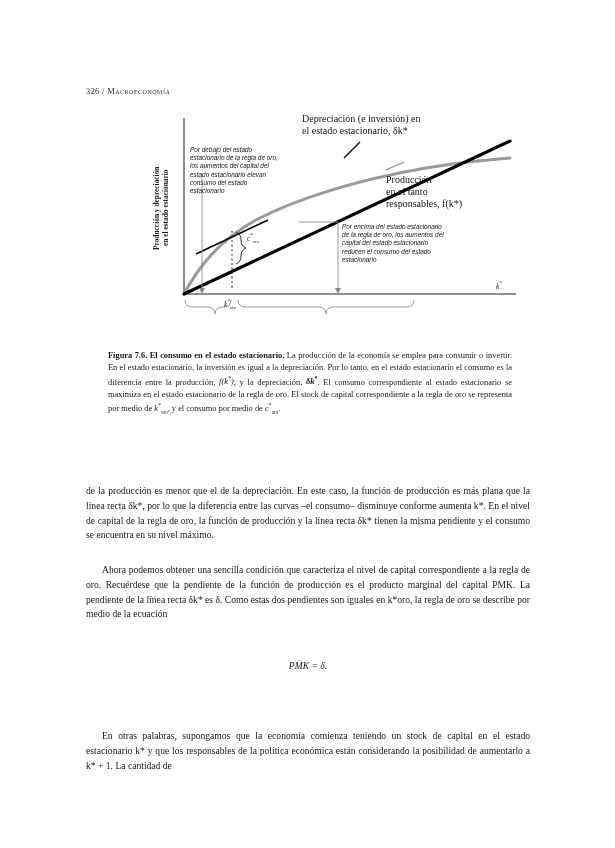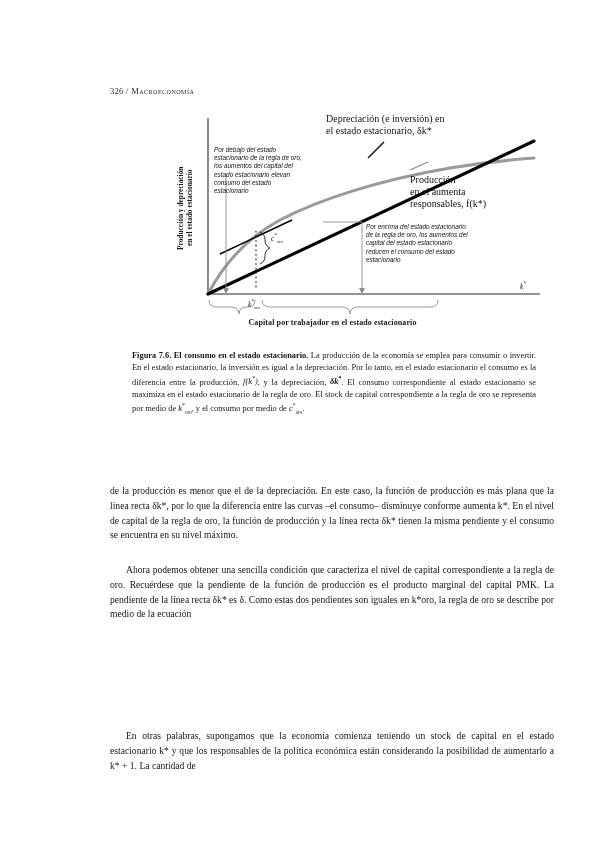--- a/index.html
+++ b/index.html
@@ -11,21 +11,21 @@
     width: 615px;
     height: 848px;
     position: relative;
     font-family: "Liberation Serif", serif;
     color: #1a1a1a;
     overflow: hidden;
   }
   .page {
     position: absolute;
     left: 0; top: 0;
-    width: 532px; height: 848px; margin-left: 24px;
+    width: 532px; height: 848px;
   }
   
   .running-head {
     position: absolute;
     left: 86px;
     top: 86px;
     font-size: 8.5px;
     letter-spacing: 0.3px;
     color: #2b2b2b;
     white-space: nowrap;
@@ -179,52 +179,52 @@
 
     <div class="fig-label annot" style="left:256px; top:111px; width:108px;">Por encima del estado estacionario de la regla de oro, los aumentos del capital del estado estacionario reducen el consumo del estado estacionario</div>
 
     <div class="fig-label curve-label" style="left:216px; top:1px; width:152px;">
       <span>Depreciación (e inversión) en</span><br>
       <span>el estado estacionario, δk*</span>
     </div>
 
     <div class="fig-label curve-label" style="left:300px; top:62px; width:110px;">
       <span>Producción</span><br>
-      <span>en el aumenta</span><br>
+      <span>en el tanto</span><br>
       <span>responsables, f(k*)</span>
     </div>
 
     <div class="tick-label" style="left:161px; top:120px;">
       <i>c</i><sup class="star">*</sup><sub class="oro">oro</sub>
     </div>
 
     <div class="tick-label" style="left:138px; top:186px;">
       <i>k</i><sup class="star">*</sup><sub class="oro">oro</sub>
     </div>
 
     <div class="tick-label" style="left:410px; top:168px;">
       <i>k</i><sup class="star">*</sup>
     </div>
 
-    <div class="axis-title-x" style="top:206px;">Capital por trabajador en el estado estacionario</div>
   </div>
 
   <div class="caption">
     <b>Figura 7.6.</b>
     <b>El consumo en el estado estacionario.</b>
     <span>La producción de la economía se emplea para consumir o invertir. En el estado estacionario, la inversión es igual a la depreciación. Por lo tanto, en el estado estacionario el consumo es la diferencia entre la producción, </span><i class="nowrap"><i>f</i>(<i>k</i><sup class="star">*</sup>)</i><span>, y la depreciación, </span><b class="nowrap"><i>δk</i><sup class="star">*</sup></b><span>. El consumo correspondiente al estado estacionario se maximiza en el estado estacionario de la regla de oro. El stock de capital correspondiente a la regla de oro se representa por medio de </span><span class="nowrap"><i>k</i><sup class="star">*</sup><sub class="oro">oro</sub></span><span>, y el consumo por medio de </span><span class="nowrap"><i>c</i><sup class="star">*</sup><sub class="oro">oro</sub></span><span>.</span>
   </div>
 
   <div class="body-text" style="top:484px;">
     <p>de la producción es menor que el de la depreciación. En este caso, la función de producción es más plana que la línea recta δk*, por lo que la diferencia entre las curvas –el consumo– disminuye conforme aumenta k*. En el nivel de capital de la regla de oro, la función de producción y la línea recta δk* tienen la misma pendiente y el consumo se encuentra en su nivel máximo.</p>
   </div>
 
   <div class="body-text" style="top:563px;">
     <p class="indent">Ahora podemos obtener una sencilla condición que caracteriza el nivel de capital correspondiente a la regla de oro. Recuérdese que la pendiente de la función de producción es el producto marginal del capital PMK. La pendiente de la línea recta δk* es δ. Como estas dos pendientes son iguales en k*oro, la regla de oro se describe por medio de la ecuación</p>
   </div>
 
+  <div class="equation" style="top:660px;">PMK = δ.</div>
 
 
   <div class="body-text" style="top:729px;">
     <p class="indent">En otras palabras, supongamos que la economía comienza teniendo un stock de capital en el estado estacionario k* y que los responsables de la política económica están considerando la posibilidad de aumentarlo a k* + 1. La cantidad de</p>
   </div>
 
 </div>
 
 </body></html>

